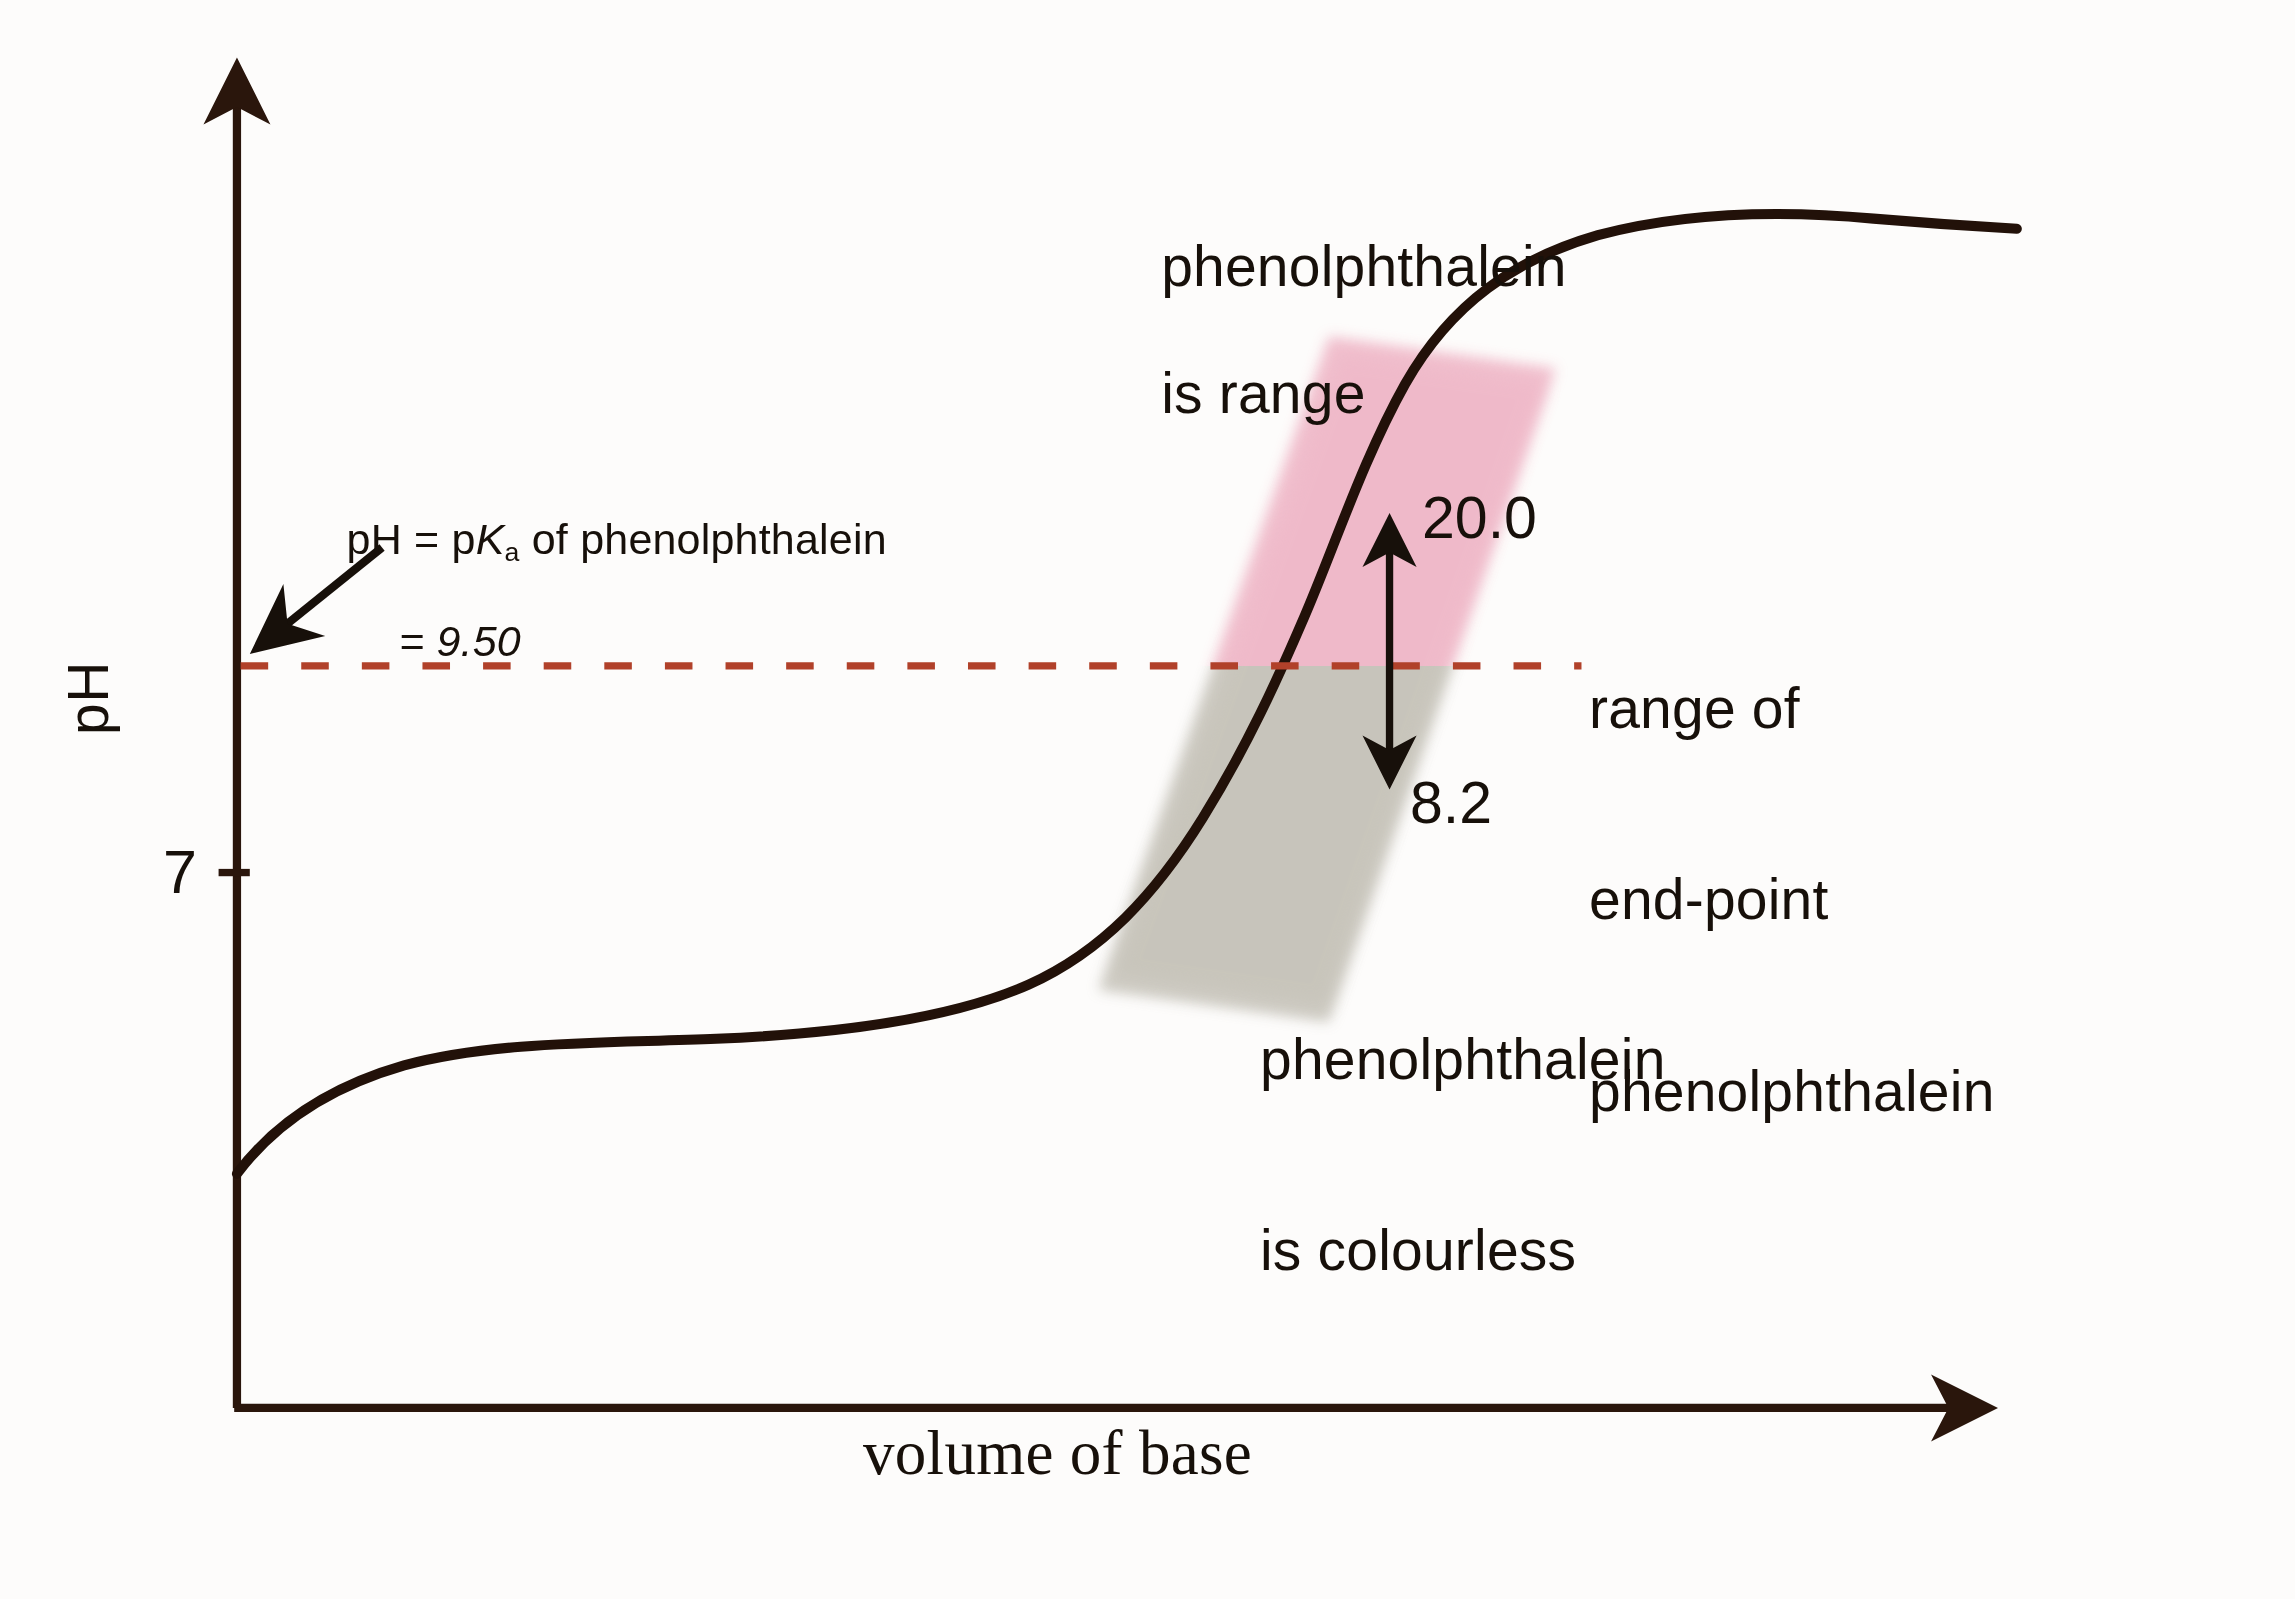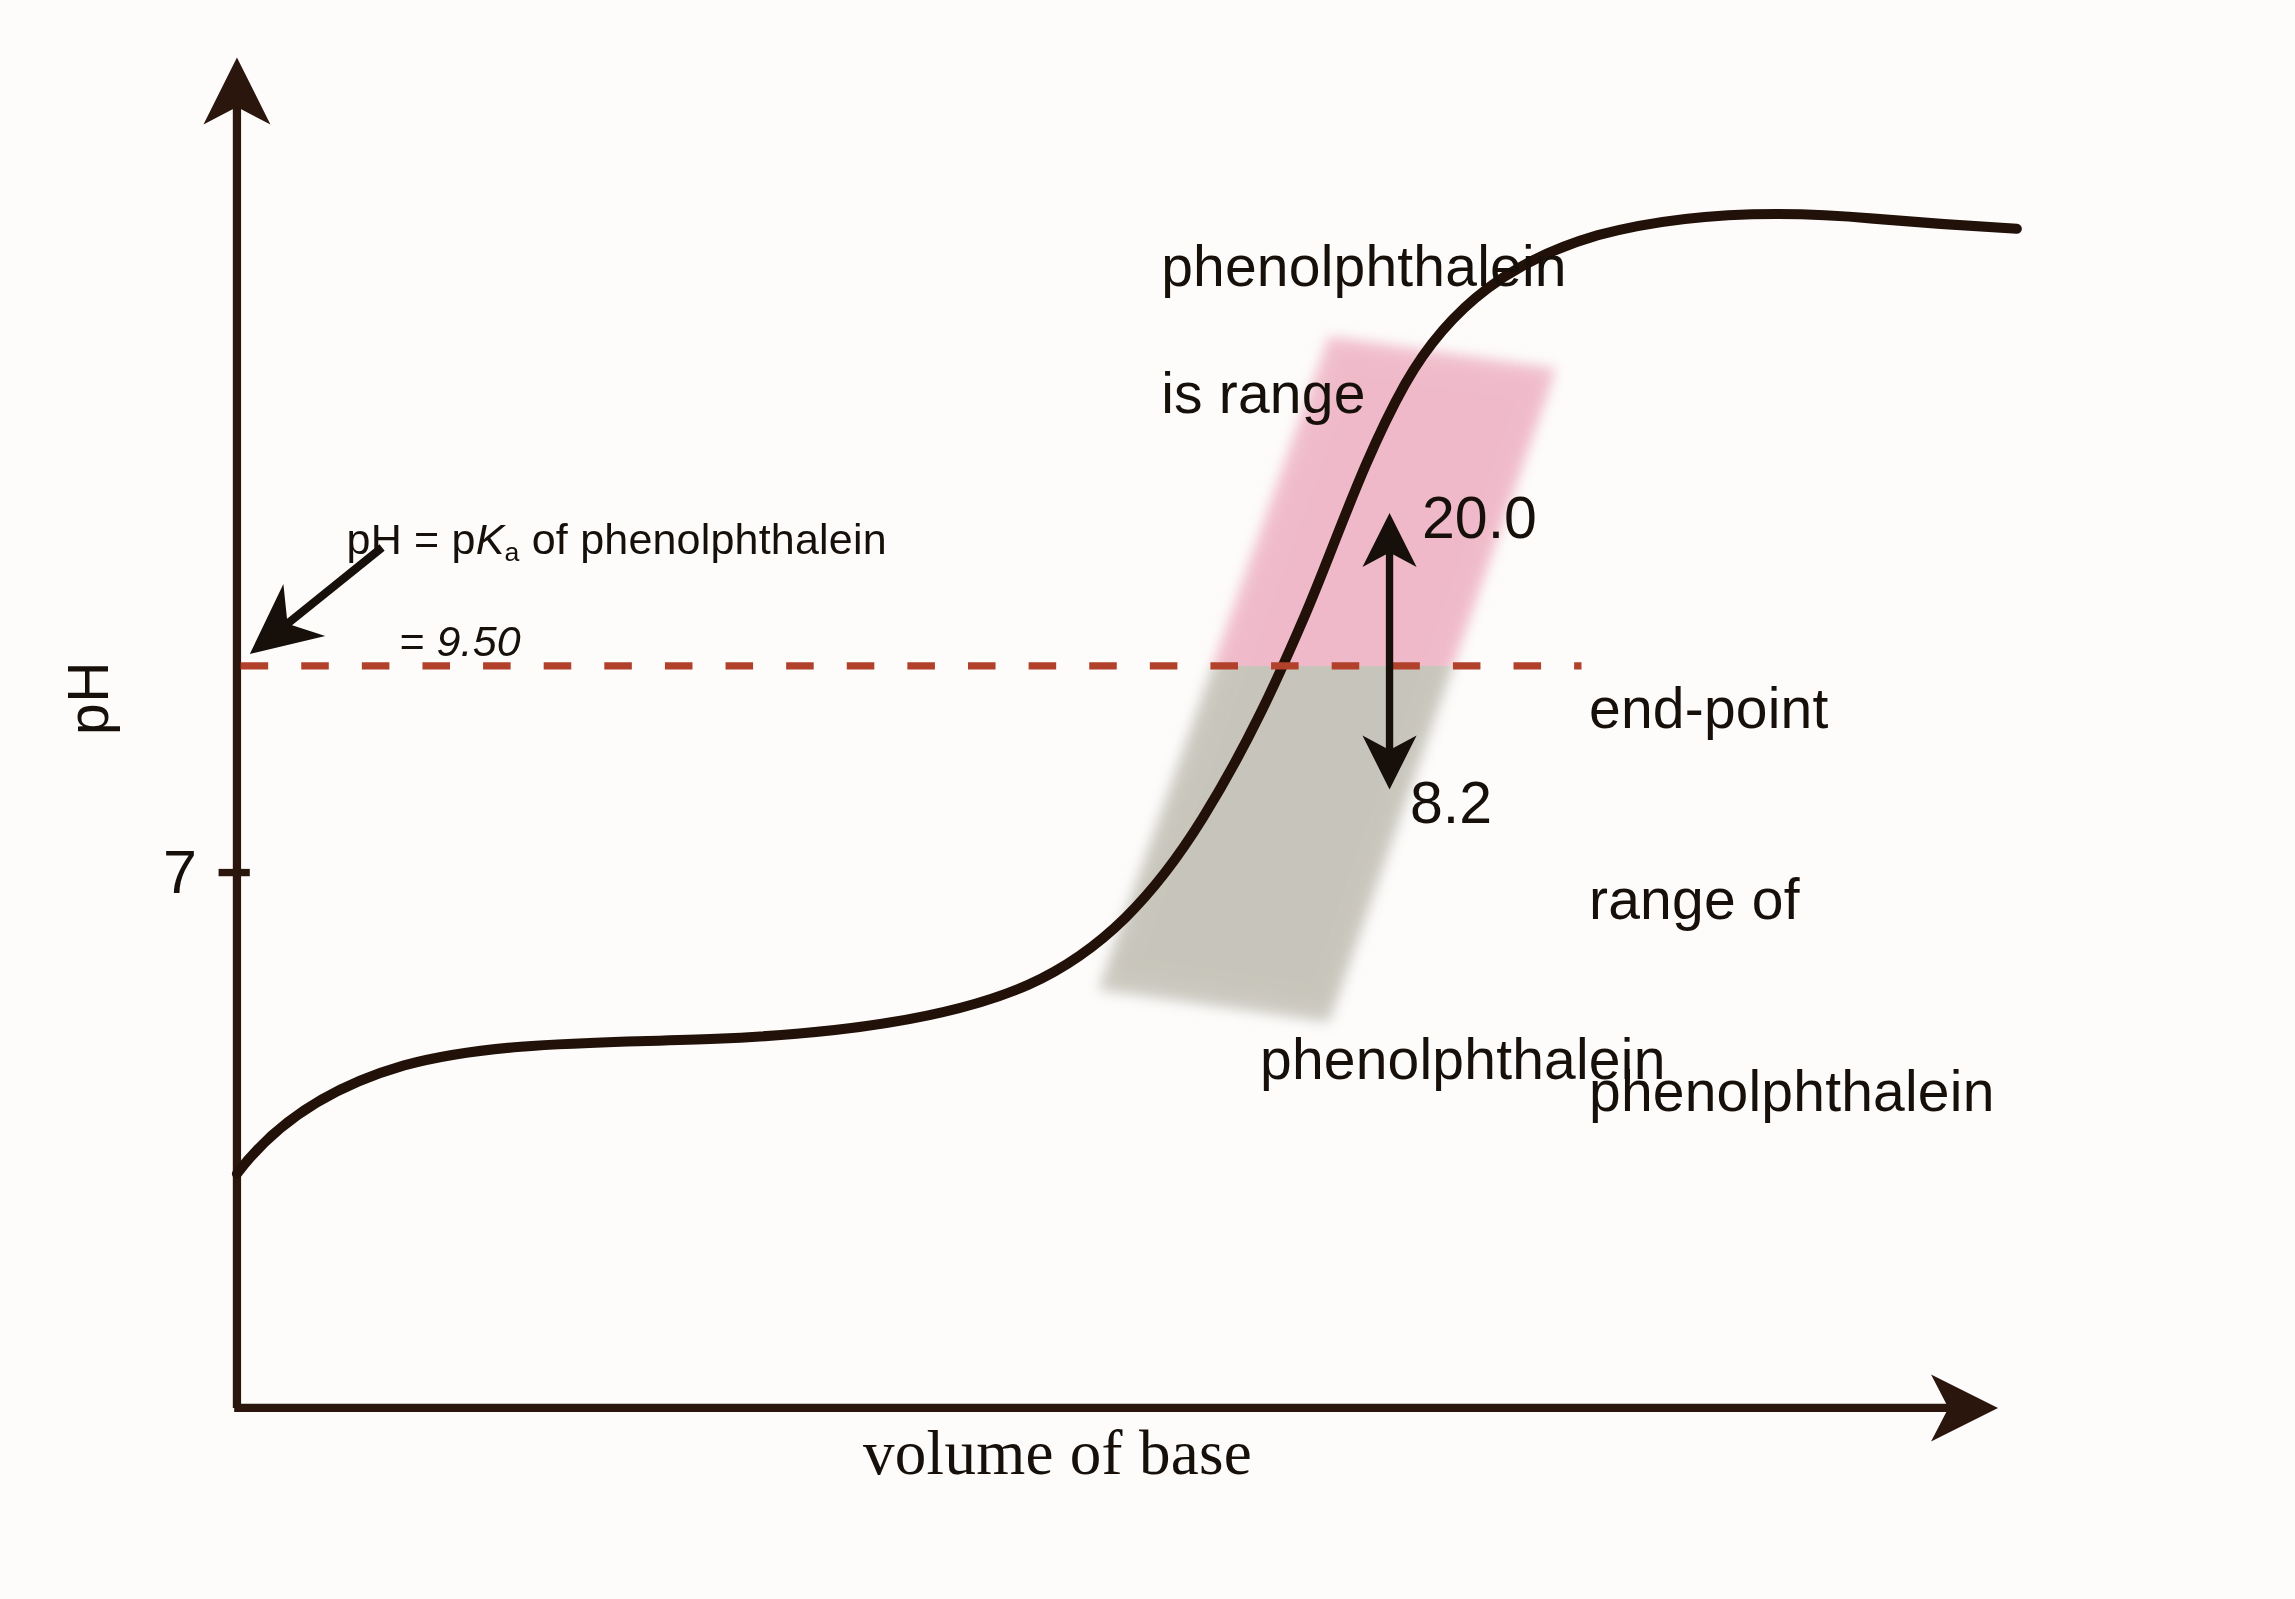--- a/index.html
+++ b/index.html
@@ -187,23 +187,24 @@
   <div class="txt" id="lbl-pka">
     <span>pH = p</span><span class="kital">K</span><sub>a</sub><span> of phenolphthalein</span>
     <span class="line2">= 9.50</span>
   </div>
 
   <div class="txt" id="val-upper">20.0</div>
 
   <div class="txt" id="val-lower">8.2</div>
 
   <div class="txt" id="lbl-endpoint">
+    <span>range of</span>
     <span>end-point</span>
-    <span>range of</span>
     <span>phenolphthalein</span>
   </div>
 
   <div class="txt" id="lbl-colourless">
     <span>phenolphthalein</span>
+    <span>is colourless</span>
   </div>
 
 </div>
 
 
 </body></html>

